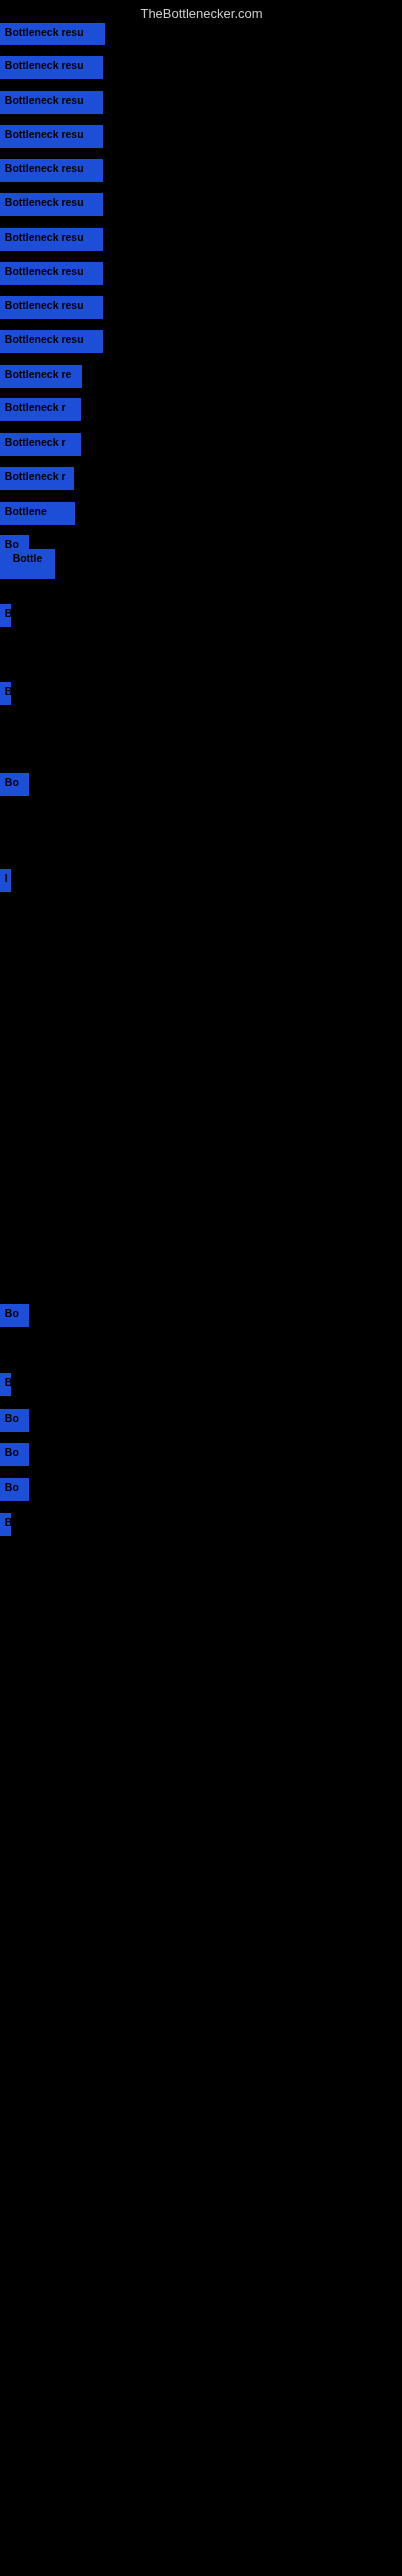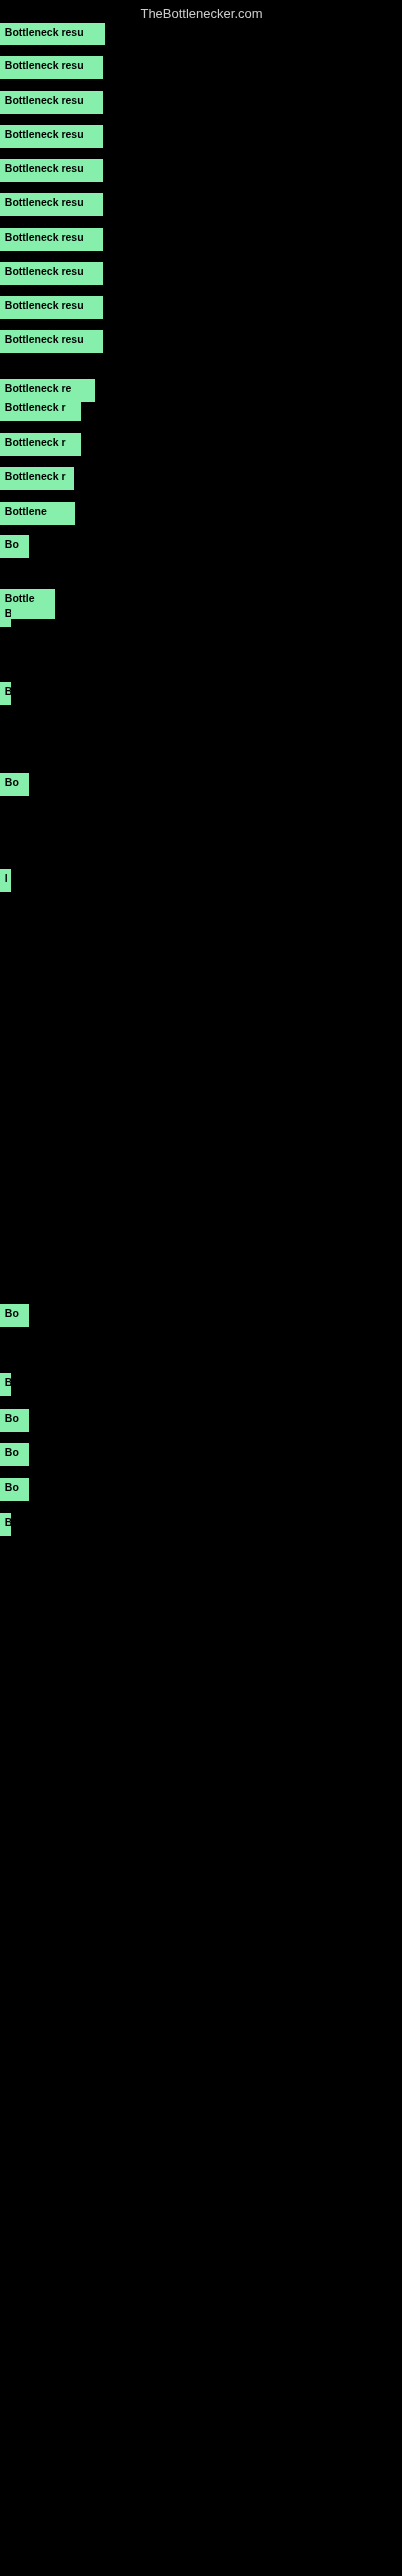--- a/index.html
+++ b/index.html
@@ -19,21 +19,21 @@
       color: #cccccc;
       font-size: 13px;
       padding: 6.4px 0;
       position: absolute;
       top: 0;
       width: 100%;
     }
     .bottleneck-item {
       position: absolute;
       left: 0;
-      background-color: #86efac;
+      background-color: #1d4ed8;
       color: #000000;
       font-size: 10.5px;
       font-weight: bold;
       padding: 3.2px 4.8px;
       white-space: nowrap;
       overflow: hidden;
     }
   </style>
 </head>
 <body>
@@ -43,27 +43,27 @@
 <div class="bottleneck-item" style="top: 22.5px; width: 105px; height: 22.5px;">Bottleneck resu</div>
 <div class="bottleneck-item" style="top: 56px; width: 103px; height: 22.5px;">Bottleneck resu</div>
 <div class="bottleneck-item" style="top: 91px; width: 103px; height: 22.5px;">Bottleneck resu</div>
 <div class="bottleneck-item" style="top: 125px; width: 103px; height: 22.5px;">Bottleneck resu</div>
 <div class="bottleneck-item" style="top: 159px; width: 103px; height: 22.5px;">Bottleneck resu</div>
 <div class="bottleneck-item" style="top: 193px; width: 103px; height: 22.5px;">Bottleneck resu</div>
 <div class="bottleneck-item" style="top: 228px; width: 103px; height: 22.5px;">Bottleneck resu</div>
 <div class="bottleneck-item" style="top: 262px; width: 103px; height: 22.5px;">Bottleneck resu</div>
 <div class="bottleneck-item" style="top: 296px; width: 103px; height: 22.5px;">Bottleneck resu</div>
 <div class="bottleneck-item" style="top: 330px; width: 103px; height: 22.5px;">Bottleneck resu</div>
-<div class="bottleneck-item" style="top: 379px; width: 95px; height: 22.5px;">Bottleneck re</div>
+<div class="bottleneck-item" style="top: 365px; width: 82px; height: 22.5px;">Bottleneck re</div>
 <div class="bottleneck-item" style="top: 398px; width: 81px; height: 22.5px;">Bottleneck r</div>
 <div class="bottleneck-item" style="top: 433px; width: 81px; height: 22.5px;">Bottleneck r</div>
 <div class="bottleneck-item" style="top: 467px; width: 74px; height: 22.5px;">Bottleneck r</div>
 <div class="bottleneck-item" style="top: 502px; width: 75px; height: 22.5px;">Bottlene</div>
 <div class="bottleneck-item" style="top: 535px; width: 29px; height: 22.5px;">Bo</div>
-<div class="bottleneck-item" style="top: 589px; width: 55px; height: 30px;">Bottle</div>
+<div class="bottleneck-item" style="top: 549px; width: 55px; height: 30px; text-align: center;">Bottle</div>
 <div class="bottleneck-item" style="top: 604px; width: 11.3px; height: 22.5px;">B</div>
 <div class="bottleneck-item" style="top: 682px; width: 11.3px; height: 22.5px;">B</div>
 <div class="bottleneck-item" style="top: 773px; width: 29px; height: 22.5px;">Bo</div>
 <div class="bottleneck-item" style="top: 869px; width: 11.3px; height: 22.5px;">l</div>
 <div class="bottleneck-item" style="top: 1304px; width: 29px; height: 22.5px;">Bo</div>
 <div class="bottleneck-item" style="top: 1373px; width: 11.3px; height: 22.5px;">B</div>
 <div class="bottleneck-item" style="top: 1409px; width: 29px; height: 22.5px;">Bo</div>
 <div class="bottleneck-item" style="top: 1443px; width: 29px; height: 22.5px;">Bo</div>
 <div class="bottleneck-item" style="top: 1478px; width: 29px; height: 22.5px;">Bo</div>
 <div class="bottleneck-item" style="top: 1513px; width: 11.3px; height: 22.5px;">B</div>

